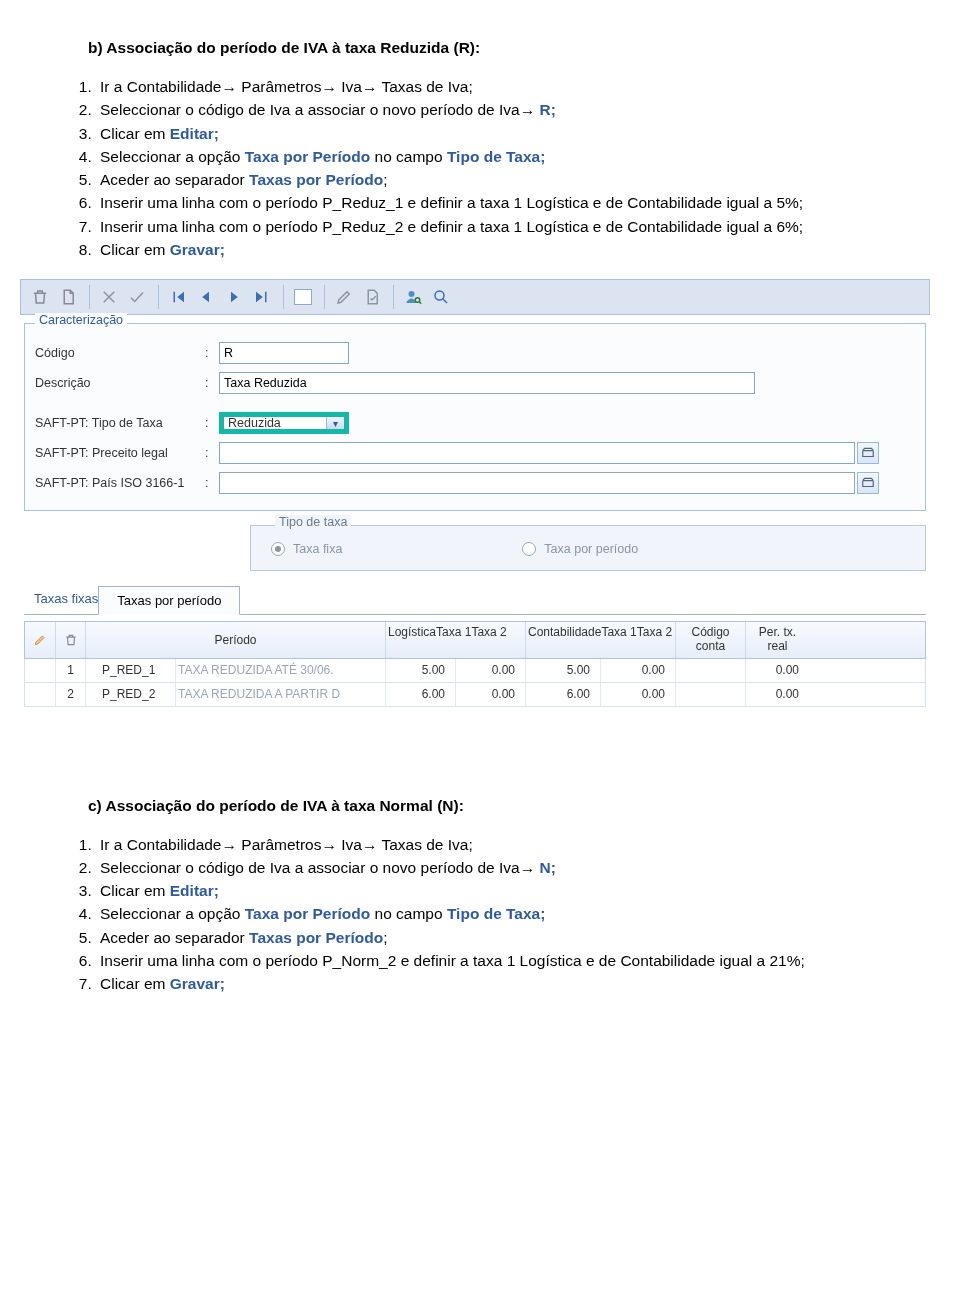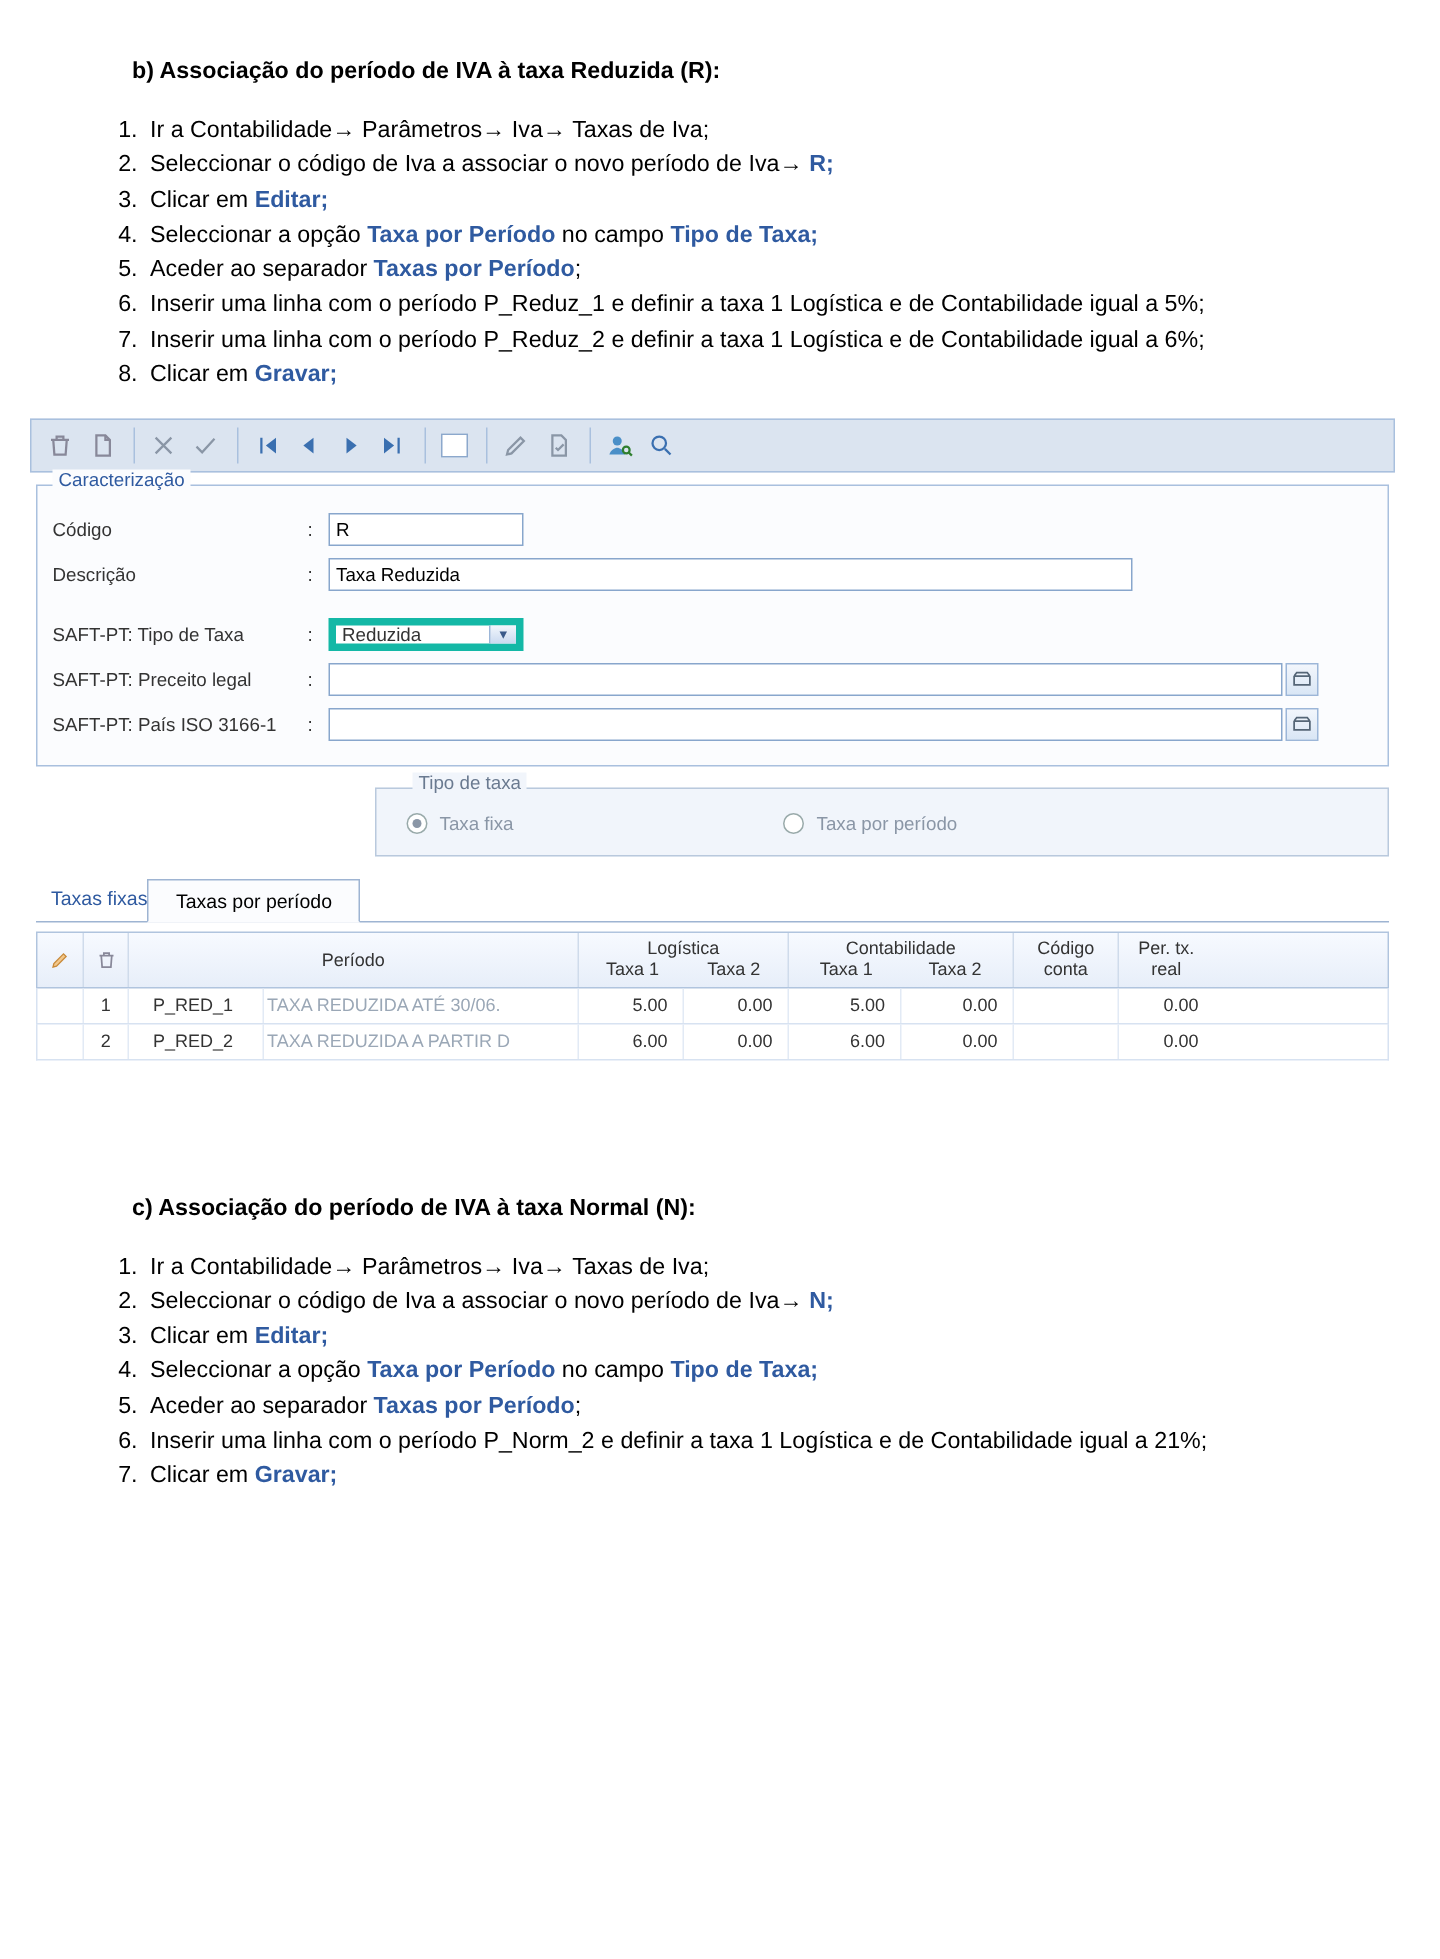--- a/index.html
+++ b/index.html
@@ -161,21 +161,21 @@
     margin: 6px 4px 0 4px;
     display: grid;
     grid-template-columns: 30px 30px 300px 70px 70px 75px 75px 70px 64px;
     border: 1px solid #b0c4de;
     background: linear-gradient(#f7faff,#e7eef9);
     text-align: center;
     font-size: 12px;
   }
   .thdr > div { border-left:1px solid #cfdbeb; padding:4px 2px; }
   .thdr > div:first-child { border-left:none; }
-  .thdr .two { display:flex; flex-direction:column; line-height:1.15;}
+  .thdr .two { display:flex; flex-direction:row; line-height:1.15;}
   .thdr .pair { display:grid; grid-template-columns:1fr 1fr; }
   .thdr.top { grid-template-columns:30px 30px 300px 140px 150px 70px 64px;  }
   .thdr.top .pencil, .thdr.top .trash { display:flex;align-items:center;justify-content:center;}
   .trow {
     margin: 0 4px;
     display: grid;
     grid-template-columns:30px 30px 90px 210px 70px 70px 75px 75px 70px 64px;
     border: 1px solid #d7e2f1;
     border-top: none;
     font-size: 12px;

